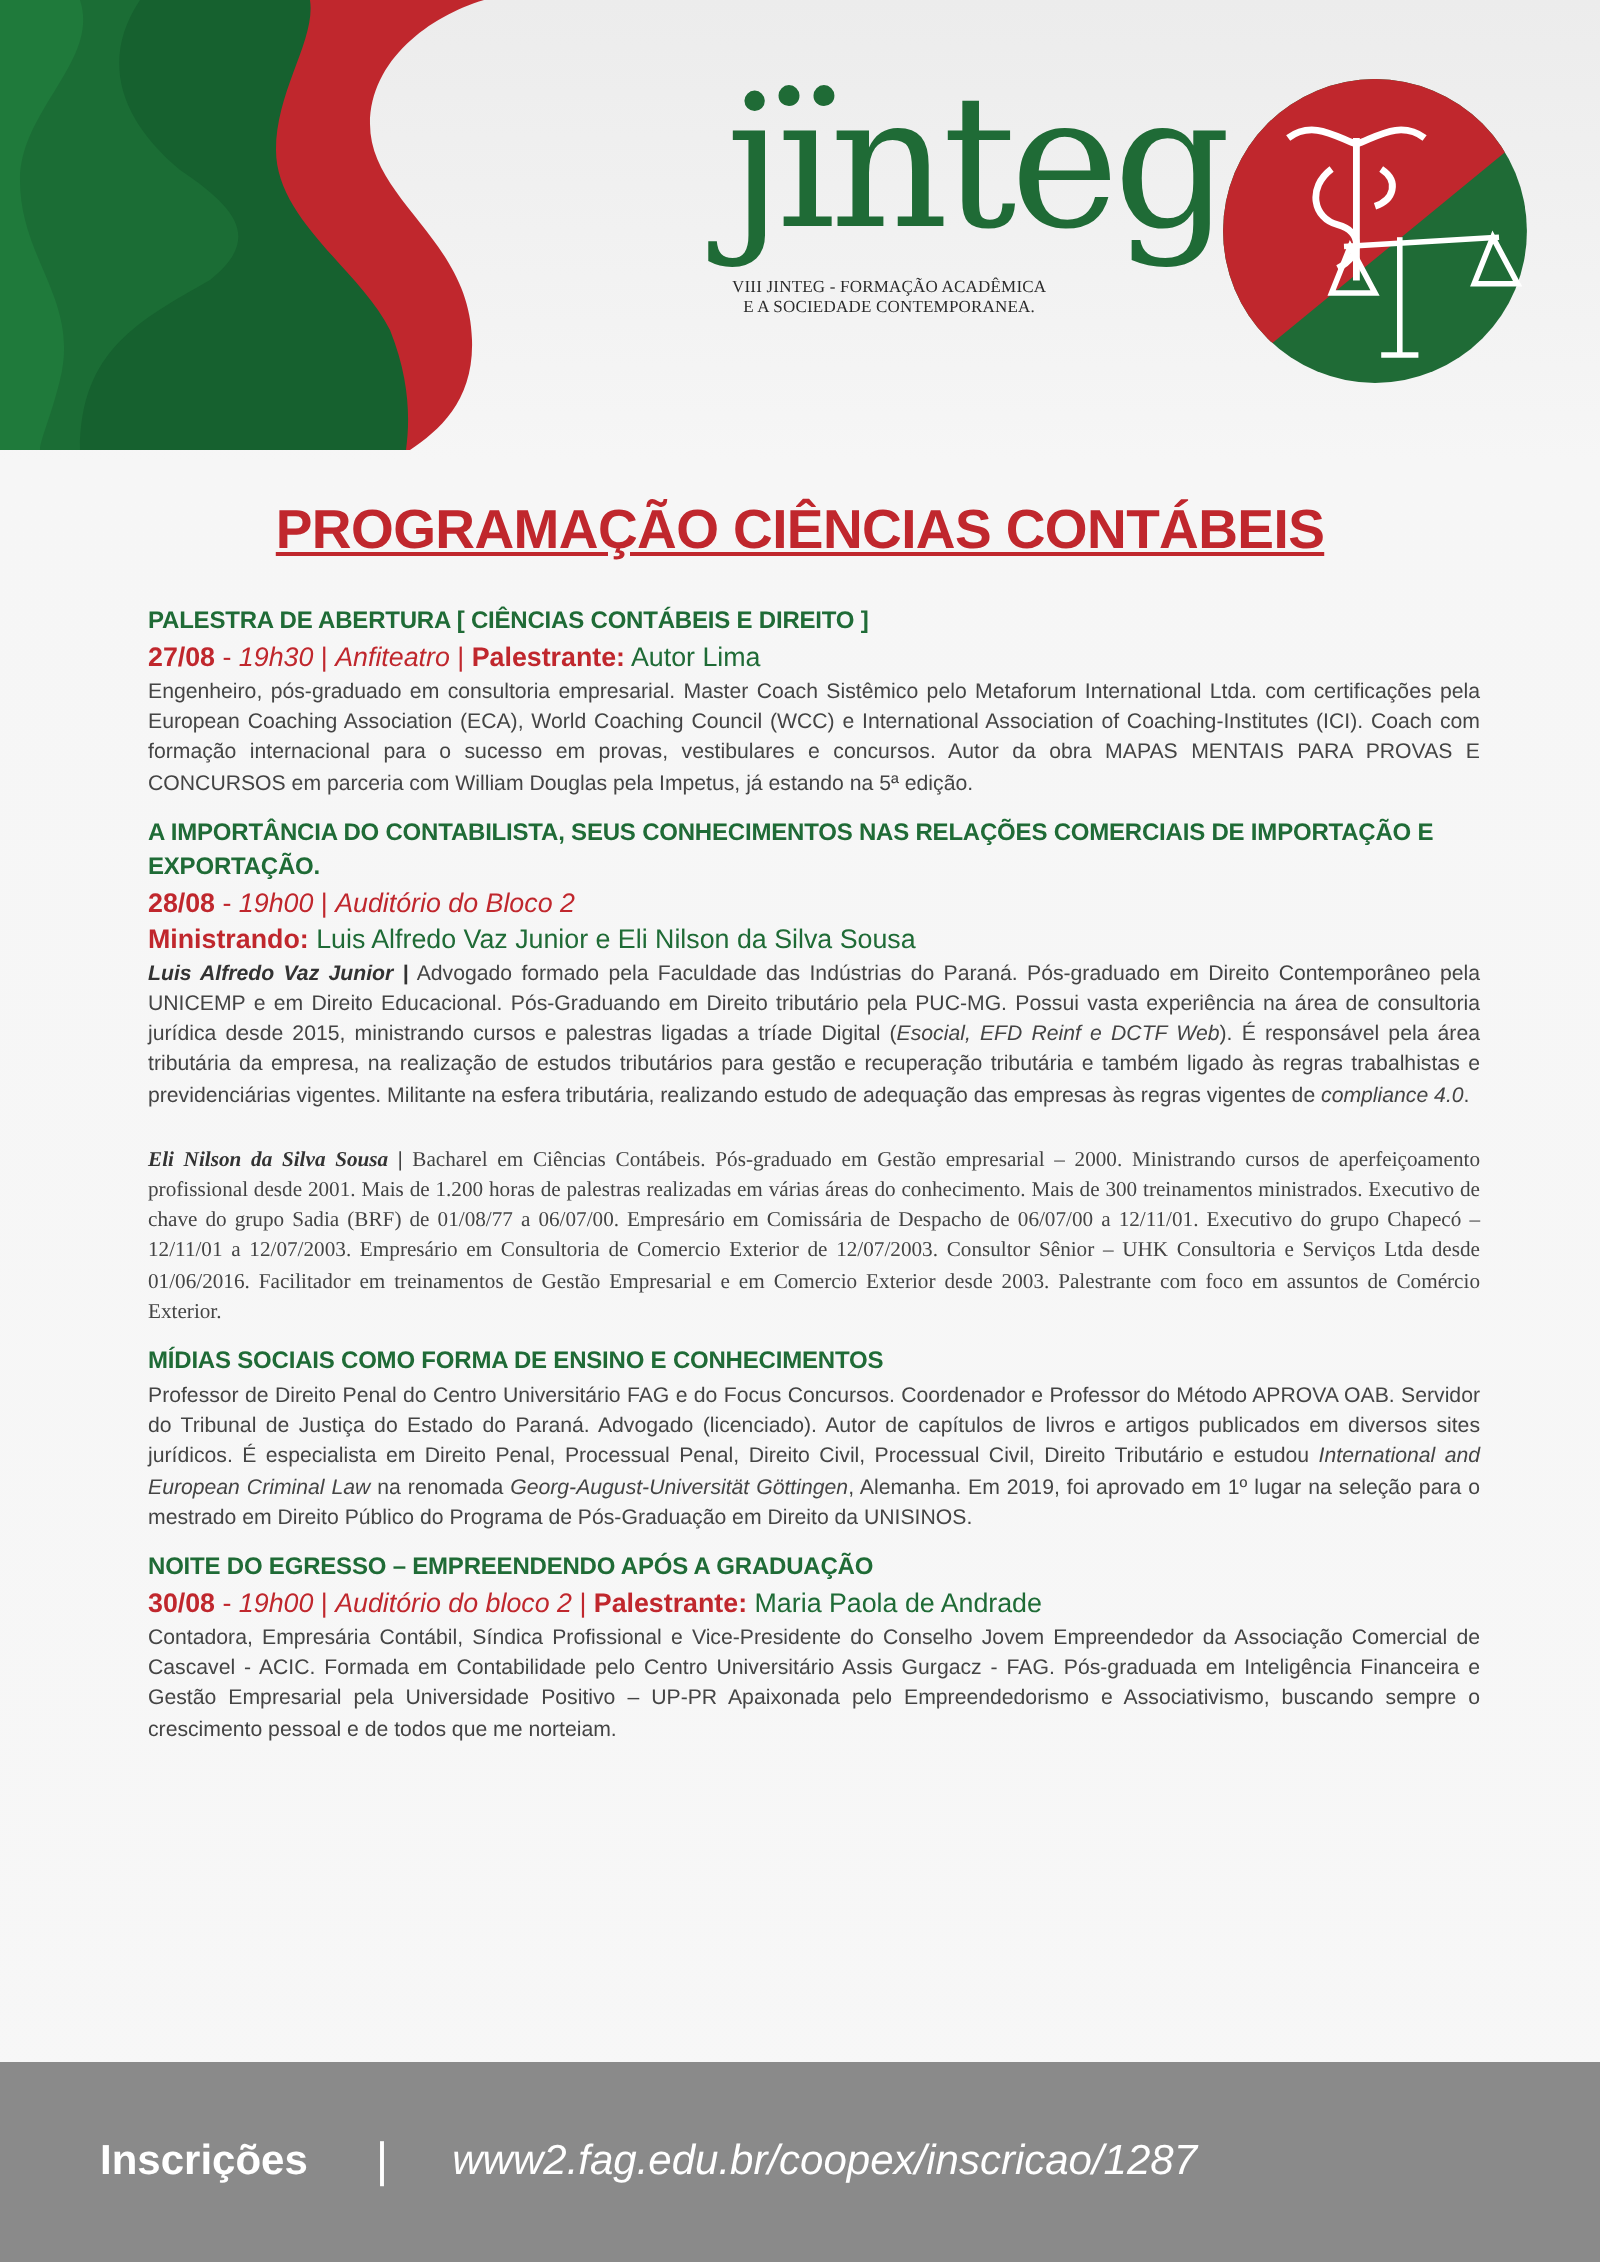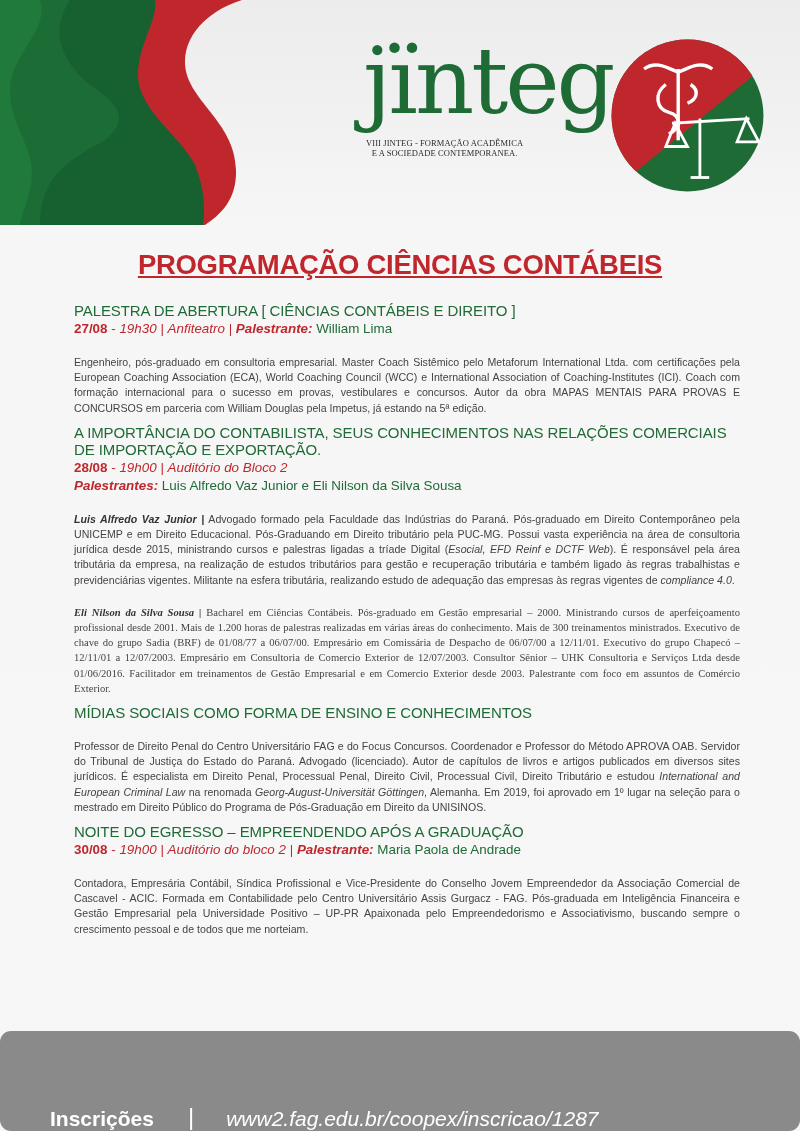--- a/index.html
+++ b/index.html
@@ -28,37 +28,37 @@
     .emblem { position: absolute; left: 250px; top: 8px; width: 155px; height: 155px; }
 
     .main-title {
       position: absolute; left: 0; width: 800px; top: 249px; text-align: center;
       font-family: "Liberation Sans", sans-serif; font-weight: bold;
       font-size: 27.5px; color: #c0272d; letter-spacing: -0.3px; text-decoration: underline;
     }
 
     .content { position: absolute; left: 74px; top: 302px; width: 666px; }
     .sec-title {
-      font-weight: normal; color: #1f6b36; font-size: 15px; line-height: 17px; letter-spacing: -0.1px;
+      font-weight: bold; color: #1f6b36; font-size: 12px; line-height: 17px; letter-spacing: -0.1px;
     }
     .meta { font-size: 13.4px; line-height: 17px; color: #c0272d; margin-top: 1px; }
     .meta .date { font-weight: bold; }
     .meta .it { font-style: italic; }
-    .meta .lbl { font-weight: bold; font-style: italic; }
+    .meta .lbl { font-weight: bold; }
     .meta .name { color: #1f6b36; }
     .body-text {
-      font-size: 10.6px; line-height: 15.2px; color: #444; text-align: justify; margin-top: 18px;
+      font-size: 10.6px; line-height: 15.2px; color: #444; text-align: justify; margin-top: 2px;
     }
     .body-text b { font-style: italic; font-weight: bold; color: #333; }
     .gap { height: 8px; }
     .sp-bio { margin-top: 17px; font-family: Liberation Serif, serif; }
 
     .footer {
       position: absolute; left: 0; top: 1031px; width: 800px; height: 100px;
-      background: #8a8a8a; display: flex; align-items: flex-end; border-radius: 11px;
+      background: #8a8a8a; display: flex; align-items: center;
     }
     .footer-label { margin-left: 50px; color: #fff; font-weight: bold; font-size: 21px; }
     .footer-sep { color: #fff; font-size: 24px; margin-left: 34px; margin-right: 32px; }
     .footer-url { color: #fff; font-style: italic; font-size: 21px; }
   </style>
 </head>
 <body>
 
 <div class="page">
 
@@ -101,33 +101,33 @@
     </svg>
   </div>
 
   <div class="main-title">PROGRAMAÇÃO CIÊNCIAS CONTÁBEIS</div>
 
   <div class="content">
 
     <div>
       <div class="sec-title">PALESTRA DE ABERTURA [ CIÊNCIAS CONTÁBEIS E DIREITO ]</div>
       <div class="meta">
-        <span class="date">27/08</span> - <span class="it">19h30</span> | <span class="it">Anfiteatro</span> | <span class="lbl">Palestrante:</span> <span class="name">William Lima</span>
+        <span class="date">27/08</span> - <span class="it">19h30</span> | <span class="it">Anfiteatro</span> | <span class="lbl">Palestrante:</span> <span class="name">Autor Lima</span>
       </div>
       <div class="body-text">Engenheiro, pós-graduado em consultoria empresarial. Master Coach Sistêmico pelo Metaforum International Ltda. com certificações pela European Coaching Association (ECA), World Coaching Council (WCC) e International Association of Coaching-Institutes (ICI). Coach com formação internacional para o sucesso em provas, vestibulares e concursos. Autor da obra MAPAS MENTAIS PARA PROVAS E CONCURSOS em parceria com William Douglas pela Impetus, já estando na 5ª edição.</div>
     </div>
     <div class="gap"></div>
 
     <div>
       <div class="sec-title">A IMPORTÂNCIA DO CONTABILISTA, SEUS CONHECIMENTOS NAS RELAÇÕES COMERCIAIS DE IMPORTAÇÃO E EXPORTAÇÃO.</div>
       <div class="meta">
         <span class="date">28/08</span> - <span class="it">19h00</span> | <span class="it">Auditório do Bloco 2</span>
       </div>
       <div class="meta">
-        <span class="lbl">Palestrantes:</span> <span class="name">Luis Alfredo Vaz Junior e Eli Nilson da Silva Sousa</span>
+        <span class="lbl">Ministrando:</span> <span class="name">Luis Alfredo Vaz Junior e Eli Nilson da Silva Sousa</span>
       </div>
       <div class="body-text"><b>Luis Alfredo Vaz Junior |</b><span> Advogado formado pela Faculdade das Indústrias do Paraná. Pós-graduado em Direito Contemporâneo pela UNICEMP e em Direito Educacional. Pós-Graduando em Direito tributário pela PUC-MG. Possui vasta experiência na área de consultoria jurídica desde 2015, ministrando cursos e palestras ligadas a tríade Digital (</span><i>Esocial, EFD Reinf e DCTF Web</i><span>). É responsável pela área tributária da empresa, na realização de estudos tributários para gestão e recuperação tributária e também ligado às regras trabalhistas e previdenciárias vigentes. Militante na esfera tributária, realizando estudo de adequação das empresas às regras vigentes de </span><i>compliance 4.0</i><span>.</span></div>
       <div class="body-text sp-bio"><b>Eli Nilson da Silva Sousa |</b><span> Bacharel em Ciências Contábeis. Pós-graduado em Gestão empresarial – 2000. Ministrando cursos de aperfeiçoamento profissional desde 2001. Mais de 1.200 horas de palestras realizadas em várias áreas do conhecimento. Mais de 300 treinamentos ministrados. Executivo de chave do grupo Sadia (BRF) de 01/08/77 a 06/07/00. Empresário em Comissária de Despacho de 06/07/00 a 12/11/01. Executivo do grupo Chapecó – 12/11/01 a 12/07/2003. Empresário em Consultoria de Comercio Exterior de 12/07/2003. Consultor Sênior – UHK Consultoria e Serviços Ltda desde 01/06/2016. Facilitador em treinamentos de Gestão Empresarial e em Comercio Exterior desde 2003. Palestrante com foco em assuntos de Comércio Exterior.</span></div>
     </div>
     <div class="gap"></div>
 
     <div>
       <div class="sec-title">MÍDIAS SOCIAIS COMO FORMA DE ENSINO E CONHECIMENTOS</div>
       <div class="body-text"><span>Professor de Direito Penal do Centro Universitário FAG e do Focus Concursos. Coordenador e Professor do Método APROVA OAB.  Servidor do Tribunal de Justiça do Estado do Paraná. Advogado (licenciado). Autor de capítulos de livros e artigos publicados em diversos sites jurídicos. É especialista em Direito Penal, Processual Penal, Direito Civil, Processual Civil, Direito Tributário e estudou </span><i>International and European Criminal Law</i><span> na renomada </span><i>Georg-August-Universität Göttingen</i><span>, Alemanha. Em 2019, foi aprovado em 1º lugar na seleção para o mestrado em Direito Público do Programa de Pós-Graduação em Direito da UNISINOS.</span></div>
     </div>

